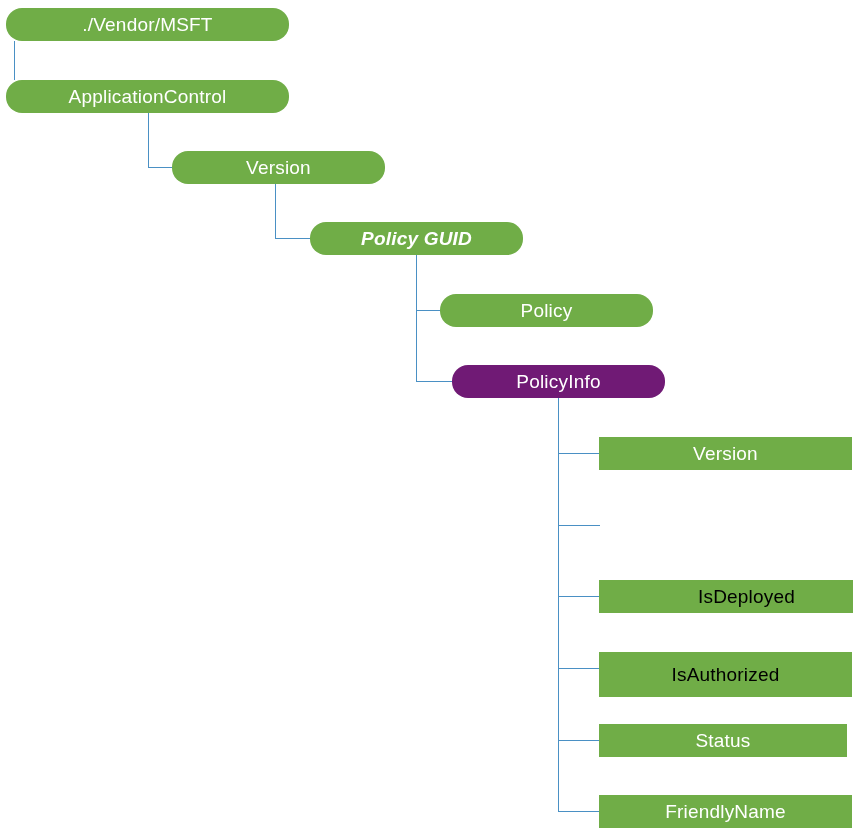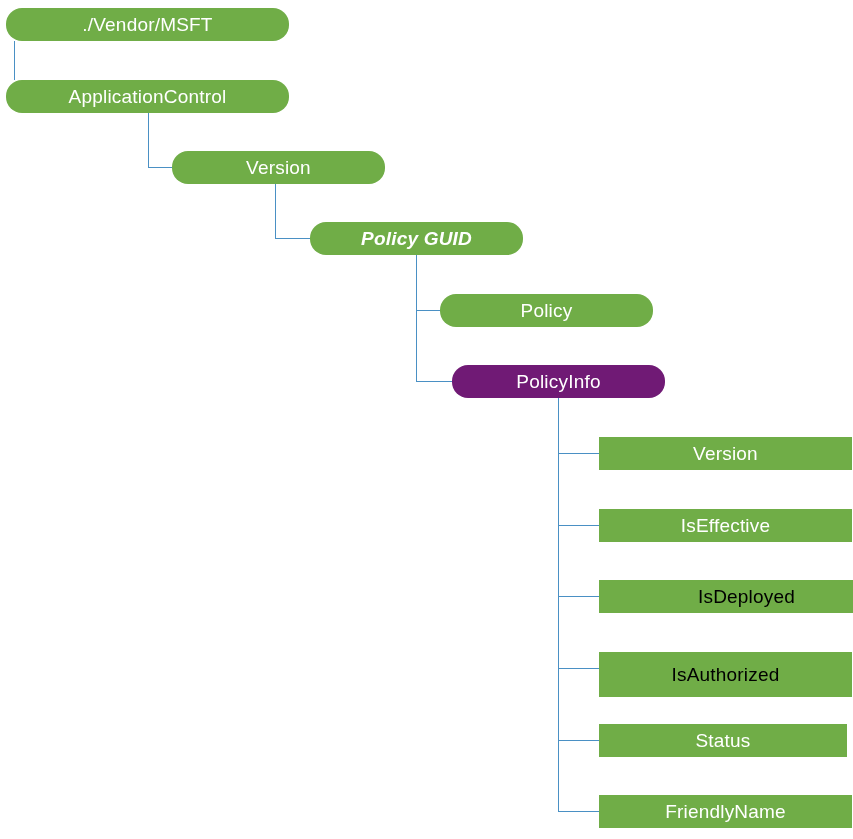--- a/index.html
+++ b/index.html
@@ -68,18 +68,17 @@
     <div class="connector h" style="left: 558px; top: 668px; background: rgb(74, 144, 196); width: 42px; height: 1px;"></div>
     <div class="connector h" style="left: 558px; top: 740px; background: rgb(74, 144, 196); width: 42px; height: 1px;"></div>
     <div class="connector h" style="left: 558px; top: 811px; background: rgb(74, 144, 196); width: 42px; height: 1px;"></div>
     <div class="node rounded" style="left: 6px; top: 8px; width: 283px; height: 33px; background: rgb(112, 173, 71); color: rgb(255, 255, 255);">./Vendor/MSFT</div>
     <div class="node rounded" style="left: 6px; top: 80px; width: 283px; height: 33px; background: rgb(112, 173, 71); color: rgb(255, 255, 255);">ApplicationControl</div>
     <div class="node rounded" style="left: 172px; top: 151px; width: 213px; height: 33px; background: rgb(112, 173, 71); color: rgb(255, 255, 255);">Version</div>
     <div class="node rounded italic" style="left: 310px; top: 222px; width: 213px; height: 33px; background: rgb(112, 173, 71); color: rgb(255, 255, 255);">Policy GUID</div>
     <div class="node rounded" style="left: 440px; top: 294px; width: 213px; height: 33px; background: rgb(112, 173, 71); color: rgb(255, 255, 255);">Policy</div>
     <div class="node rounded" style="left: 452px; top: 365px; width: 213px; height: 33px; background: #701a75; color: rgb(255, 255, 255);">PolicyInfo</div>
     <div class="node square" style="left: 599px; top: 437px; width: 253px; height: 33px; background: rgb(112, 173, 71); color: rgb(255, 255, 255);">Version</div>
-    <div class="node square" style="left: 599px; top: 509px; width: 253px; height: 33px; background: rgb(112, 173, 71); color: rgb(255, 255, 255);">IsEffective</div>
     <div class="node square" style="left: 599px; top: 580px; width: 295px; height: 33px; background: rgb(112, 173, 71); color: #000000;">IsDeployed</div>
     <div class="node square" style="left: 599px; top: 652px; width: 253px; height: 45px; background: rgb(112, 173, 71); color: #000000;">IsAuthorized</div>
     <div class="node square" style="left: 599px; top: 724px; width: 248px; height: 33px; background: rgb(112, 173, 71); color: rgb(255, 255, 255);">Status</div>
     <div class="node square" style="left: 599px; top: 795px; width: 253px; height: 33px; background: rgb(112, 173, 71); color: rgb(255, 255, 255);">FriendlyName</div>
   </div>
 
 </body></html>

